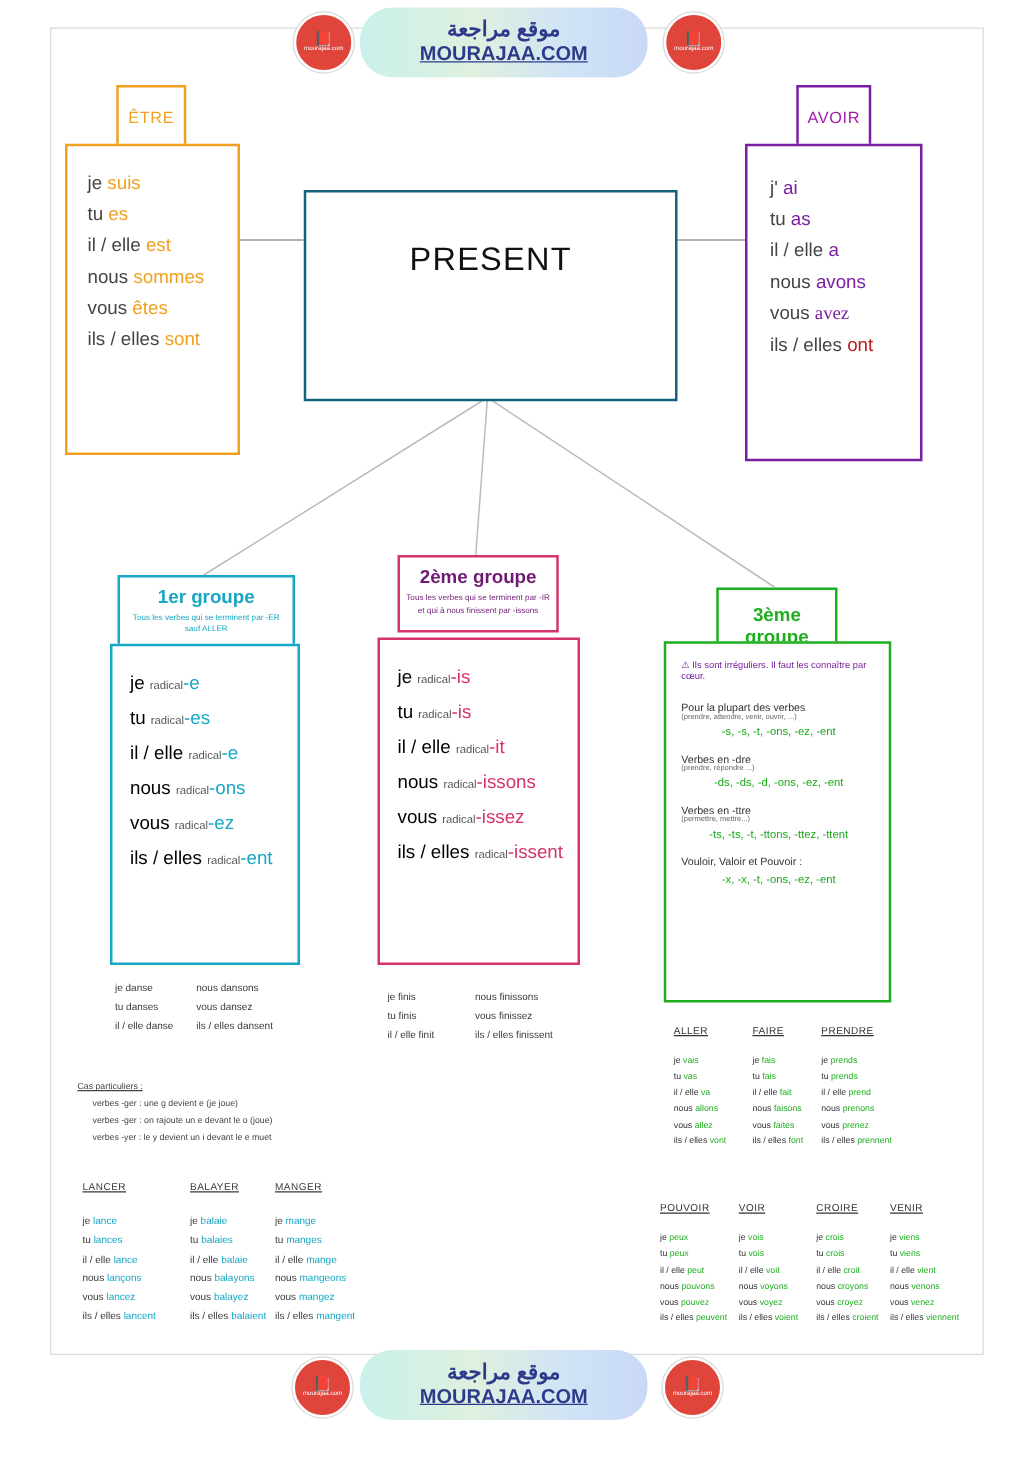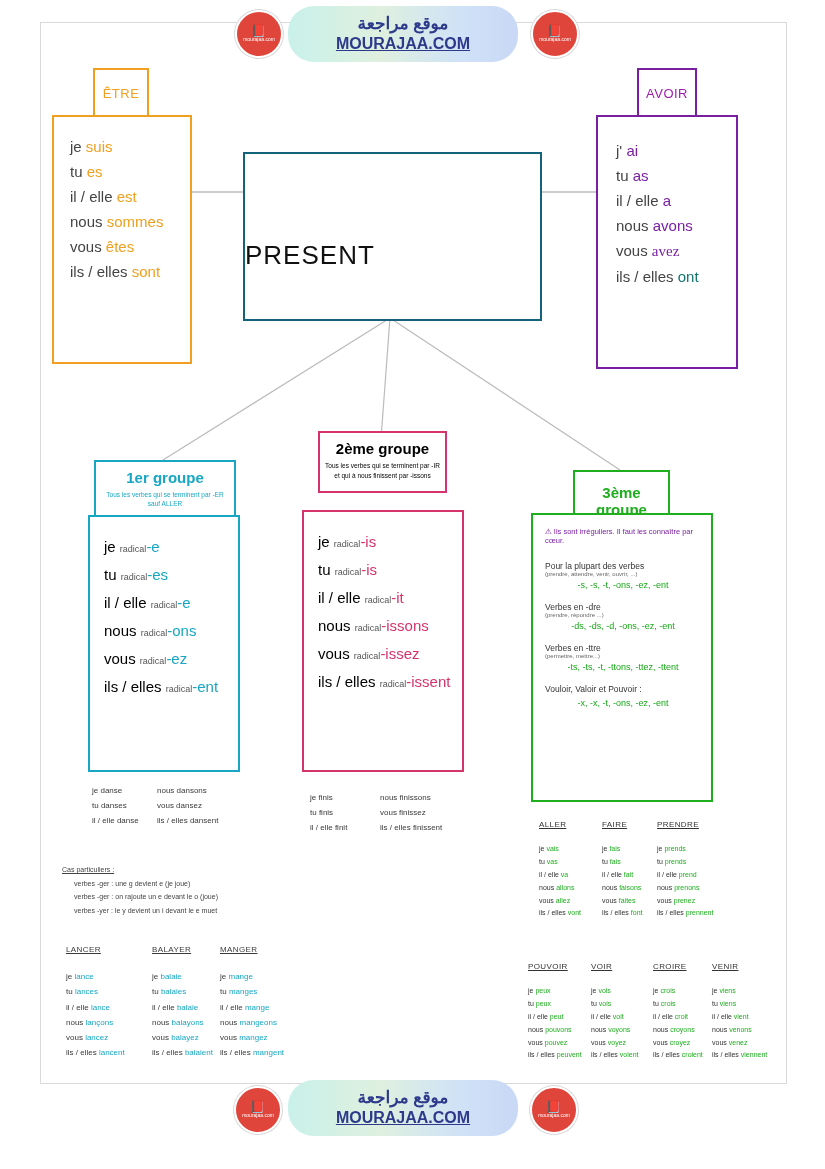--- a/index.html
+++ b/index.html
@@ -48,21 +48,21 @@
     font-size:13px;letter-spacing:.5px;
   }
   .panel{position:absolute;border:2px solid;background:#fff;}
   .conj{font-size:15px;line-height:1.0;}
   .conj div{margin-bottom:10px;}
   .pron{color:#444;}
   
   .center-box{
     position:absolute;left:243px;top:152px;width:295px;height:165px;
     border:2px solid #14637d;background:#fff;
-    display:flex;flex-direction:row;align-items:center;
+    display:flex;flex-direction:column;align-items:center;
   }
   .center-title{font-size:26px;color:#111;letter-spacing:1px;margin-top:38px;}
   .center-sub{font-size:12.5px;color:#1a6f8a;text-align:center;margin-top:24px;line-height:1.55;}
   
   .gtag{position:absolute;border:2px solid;background:#fff;text-align:center;}
   .gtag .gt-title{font-size:15px;font-weight:bold;margin-top:7px;}
   .gtag .gt-note{font-size:6.5px;margin-top:5px;line-height:1.35;padding:0 5px;}
   .small-table{position:absolute;font-size:8px;color:#3a3a3a;line-height:1.9;}
   .small-head{font-size:8px;text-decoration:underline;letter-spacing:.4px;}
   .tiny{font-size:7px;line-height:1.85;}
@@ -135,21 +135,21 @@
         <span style="color:#7a1fa2;">ai</span></div>
       <div><span class="pron">tu</span>
         <span style="color:#7a1fa2;">as</span></div>
       <div><span class="pron">il / elle</span>
         <span style="color:#7a1fa2;">a</span></div>
       <div><span class="pron">nous</span>
         <span style="color:#7a1fa2;">avons</span></div>
       <div><span class="pron">vous</span>
         <span style="color:#7a1fa2;font-family:Liberation Serif, serif;">avez</span></div>
       <div><span class="pron">ils / elles</span>
-        <span style="color:#0f766e;">ont</span></div>
+        <span style="color:#b91c1c;">ont</span></div>
     </div>
   </div>
 
   <div class="gtag" style="left:94px;top:460px;width:138px;height:56px;border-color:#17a7c4;color:#17a7c4;">
     <div class="gt-title">1er groupe</div>
     <div class="gt-note">Tous les verbes qui se terminent par -ER sauf ALLER</div>
   </div>
   <div class="panel" style="left:88px;top:515px;width:148px;height:253px;border-color:#17a7c4;">
     <div style="padding:22px 0 0 14px;font-size:15px;line-height:1.0;">
       <div style="margin-bottom:13px;"><span>je</span>
@@ -207,21 +207,21 @@
     <div class="small-head">MANGER</div>
     <div style="height:12px;"></div>
     <div><span>je</span> <span style="color:#17a7c4;">mange</span></div>
     <div><span>tu</span> <span style="color:#17a7c4;">manges</span></div>
     <div><span>il / elle</span> <span style="color:#17a7c4;">mange</span></div>
     <div><span>nous</span> <span style="color:#17a7c4;">mangeons</span></div>
     <div><span>vous</span> <span style="color:#17a7c4;">mangez</span></div>
     <div><span>ils / elles</span> <span style="color:#17a7c4;">mangent</span></div>
   </div>
 
-  <div class="gtag" style="left:318px;top:431px;width:125px;height:58px;border-color:#d6336c;color:#000000;">
+  <div class="gtag" style="left:318px;top:444px;width:125px;height:58px;border-color:#d6336c;color:#701a75;">
     <div class="gt-title">2ème groupe</div>
     <div class="gt-note">Tous les verbes qui se terminent par -IR</div>
     <div class="gt-note" style="margin-top:1px;">et qui à nous finissent par -issons</div>
   </div>
   <div class="panel" style="left:302px;top:510px;width:158px;height:258px;border-color:#d6336c;">
     <div style="padding:22px 0 0 14px;font-size:15px;line-height:1.0;">
       <div style="margin-bottom:13px;"><span>je</span>
         <span style="font-size:9px;color:#555;">radical</span><span style="color:#d6336c;">-is</span></div>
       <div style="margin-bottom:13px;"><span>tu</span>
         <span style="font-size:9px;color:#555;">radical</span><span style="color:#d6336c;">-is</span></div>

